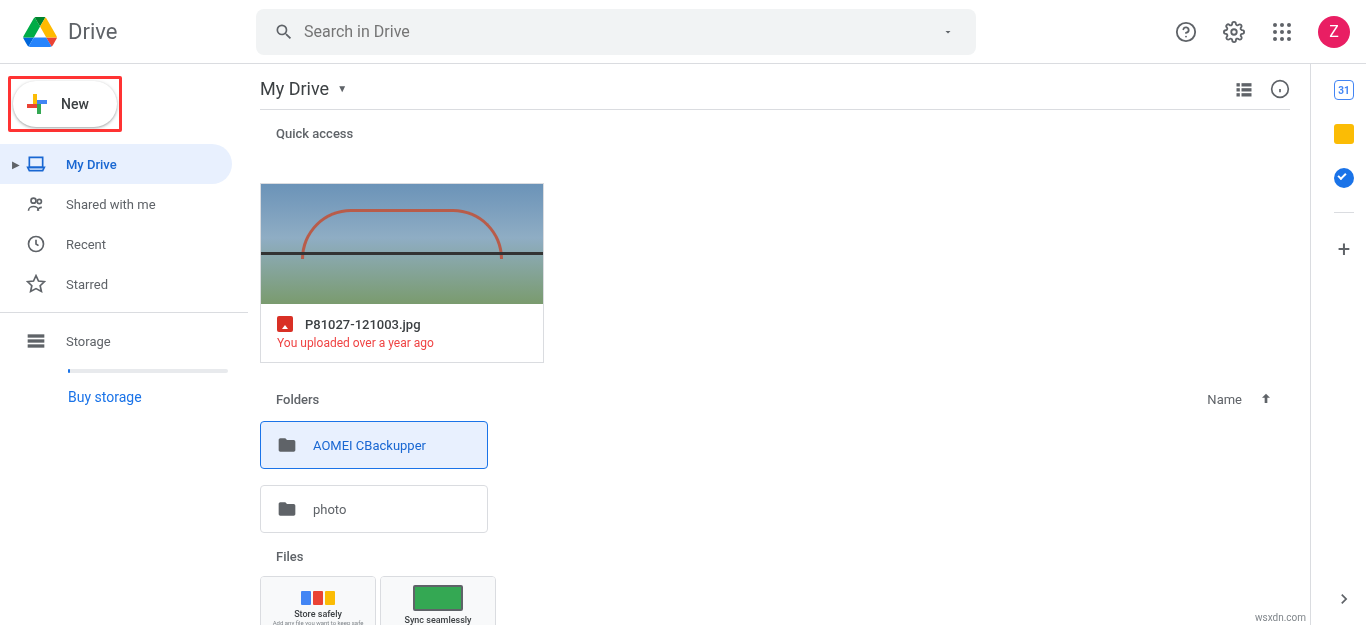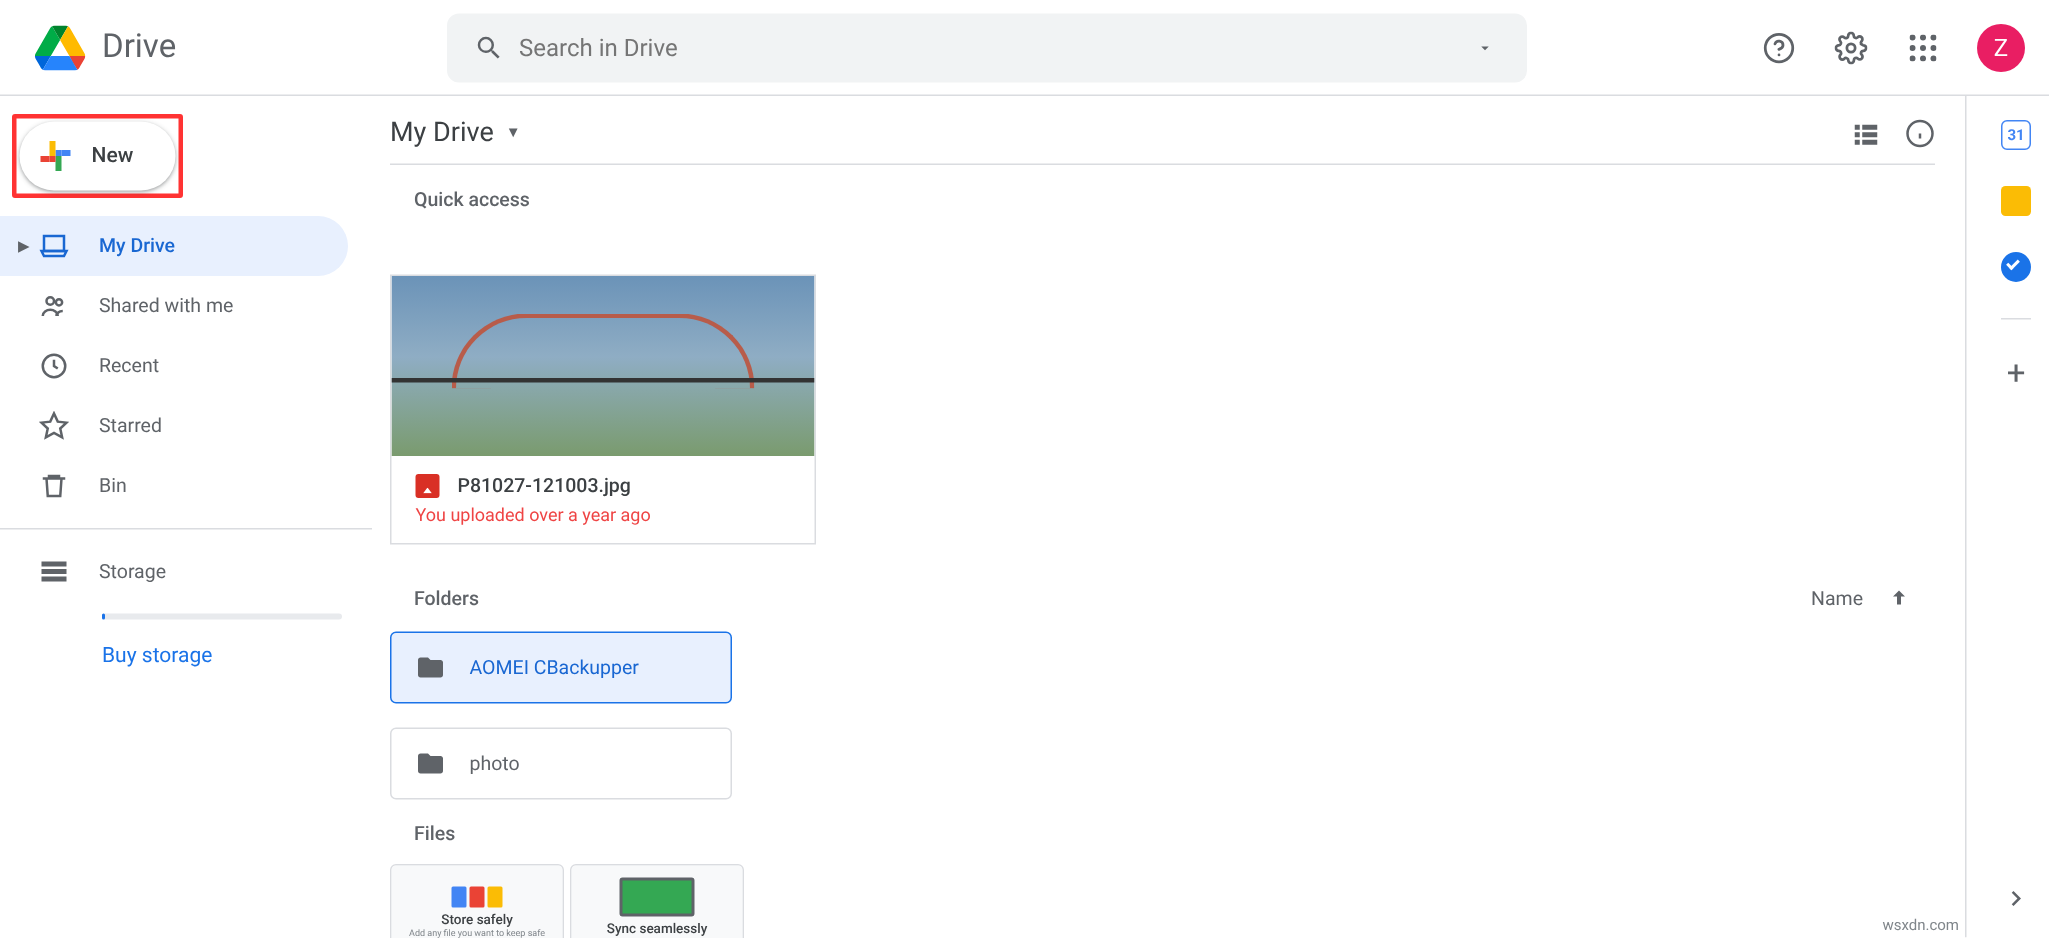--- a/index.html
+++ b/index.html
@@ -1,19 +1,19 @@
 <!DOCTYPE html>
 <html><head>
   <meta charset="utf-8">
   <style>
     * { margin: 0; padding: 0; box-sizing: border-box; font-family: 'Google Sans', Roboto, Arial, sans-serif; }
     body { width: 1366px; height: 625px; overflow: hidden; background: #fff; color: #3c4043; }
     
     
-    .header { height: 64px; display: flex; align-items: center; padding: 0 8px; border-bottom: 1px solid #dadce0; gap: 42px; }
+    .header { height: 64px; display: flex; align-items: center; padding: 0 8px; border-bottom: 1px solid #dadce0; }
     .logo-section { display: flex; align-items: center; width: 248px; padding-left: 12px; }
     .drive-logo { width: 40px; height: 40px; display: flex; align-items: center; justify-content: center; }
     .logo-text { font-size: 22px; color: #5f6368; margin-left: 8px; }
     .search-bar { flex: 1; max-width: 720px; height: 46px; background: #f1f3f4; border-radius: 8px; display: flex; align-items: center; padding: 0 8px; }
     .search-icon-wrap { width: 40px; display: flex; justify-content: center; color: #5f6368; }
     .search-input { flex: 1; border: none; background: transparent; font-size: 16px; color: #5f6368; outline: none; }
     .search-dropdown { width: 40px; display: flex; justify-content: center; color: #5f6368; }
     .header-actions { margin-left: auto; display: flex; align-items: center; gap: 8px; padding-right: 8px; }
     .icon-btn { width: 40px; height: 40px; border-radius: 50%; display: flex; align-items: center; justify-content: center; color: #5f6368; cursor: pointer; }
     .avatar { width: 32px; height: 32px; border-radius: 50%; background: #e91e63; color: #fff; display: flex; align-items: center; justify-content: center; font-size: 16px; margin-left: 8px; }
@@ -195,28 +195,20 @@
       </span>
       <span>Recent</span>
     </div>
     <div class="nav-item">
       <span class="nav-icon">
         <svg width="20" height="20" viewBox="0 0 24 24" fill="none" stroke="currentColor" stroke-width="2">
             <polygon points="12 2 15 8.5 22 9.3 17 14 18.5 21 12 17.5 5.5 21 7 14 2 9.3 9 8.5"></polygon>
           </svg>
       </span>
       <span>Starred</span>
-    </div>
-    <div class="nav-item">
-      <span class="nav-icon">
-        <svg width="20" height="20" viewBox="0 0 24 24" fill="none" stroke="currentColor" stroke-width="2">
-            <path d="M3 6h18M8 6V4h8v2M6 6l1 14h10l1-14"></path>
-          </svg>
-      </span>
-      <span>Bin</span>
     </div>
     <div class="nav-divider"></div>
     <div class="nav-item">
       <span class="nav-icon">
         <svg width="20" height="20" viewBox="0 0 24 24" fill="currentColor">
             <rect x="2" y="4" width="20" height="4"></rect>
             <rect x="2" y="10" width="20" height="4"></rect>
             <rect x="2" y="16" width="20" height="4"></rect>
           </svg>
       </span>

